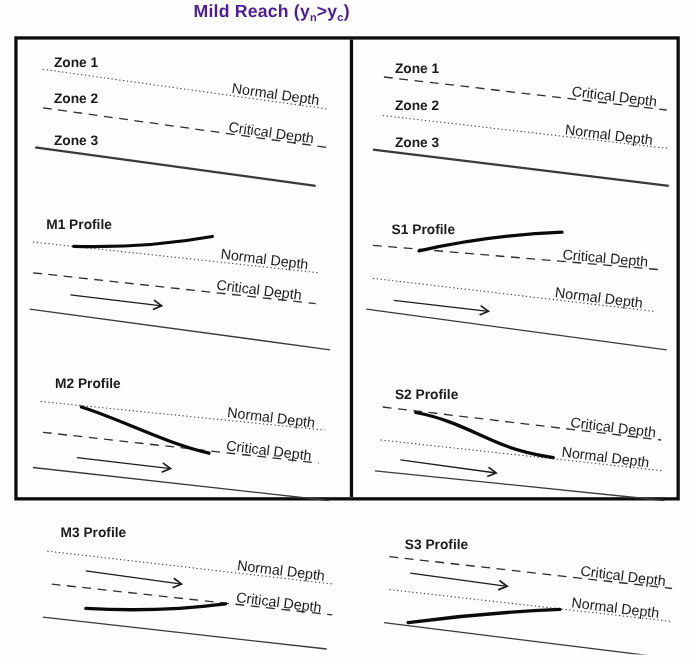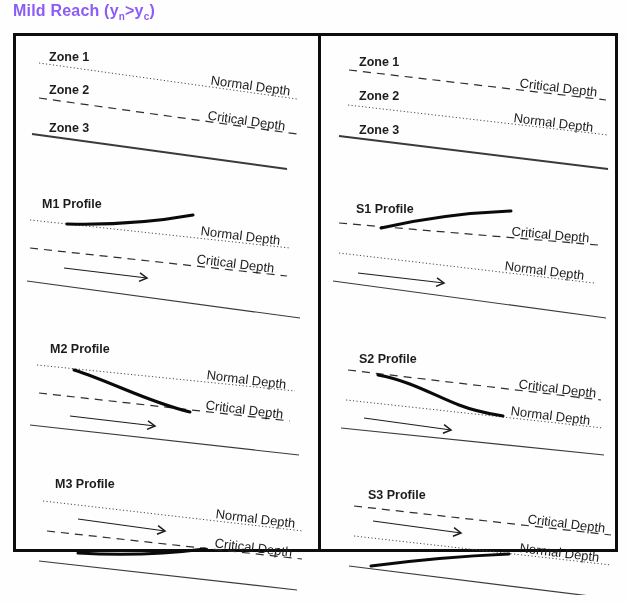--- a/index.html
+++ b/index.html
@@ -5,29 +5,29 @@
   html, body { margin: 0; padding: 0; background: #ffffff; }
   .canvas {
     position: relative;
     width: 628px; height: 603px;
     background: #fefefe;
     font-family: "Liberation Sans", sans-serif;
     overflow: hidden;
   }
   .title {
     position: absolute; top: 2px;
-    font-size: 16px; font-weight: 700; color: #8b5cf6;
-    text-align: left; letter-spacing: 0.2px;
+    font-size: 16px; font-weight: 700; color: #4c1d95;
+    text-align: right; letter-spacing: 0.2px;
   }
   .title sub { font-size: 10px; font-weight: 700; }
   .title.left  { left: 13px;  width: 305px; }
   .title.right { left: 320px; width: 298px; }
   .frame {
     position: absolute; left: 13px; top: 33px;
-    width: 605px; height: 519px;
+    width: 605px; height: 422px;
     border: 3px solid #0d0d0d; box-sizing: border-box;
     display: flex; background: #fefefe;
   }
   .divider { width: 3px; height: 100%; background: #0d0d0d; flex: 0 0 3px; }
   svg { display: block; }
   svg text { font-family: "Liberation Sans", sans-serif; fill: #1c1c1c; }
   .zone-label, .profile-label { font-size: 12.5px; font-weight: 600; }
   .depth-label { font-size: 13px; font-weight: 500; }
   .dotted { stroke: #4a4a4a; stroke-width: 1; stroke-dasharray: 1.2 2.3; fill: none; }
   .dashed { stroke: #2e2e2e; stroke-width: 1.2; stroke-dasharray: 8 6; fill: none; }

